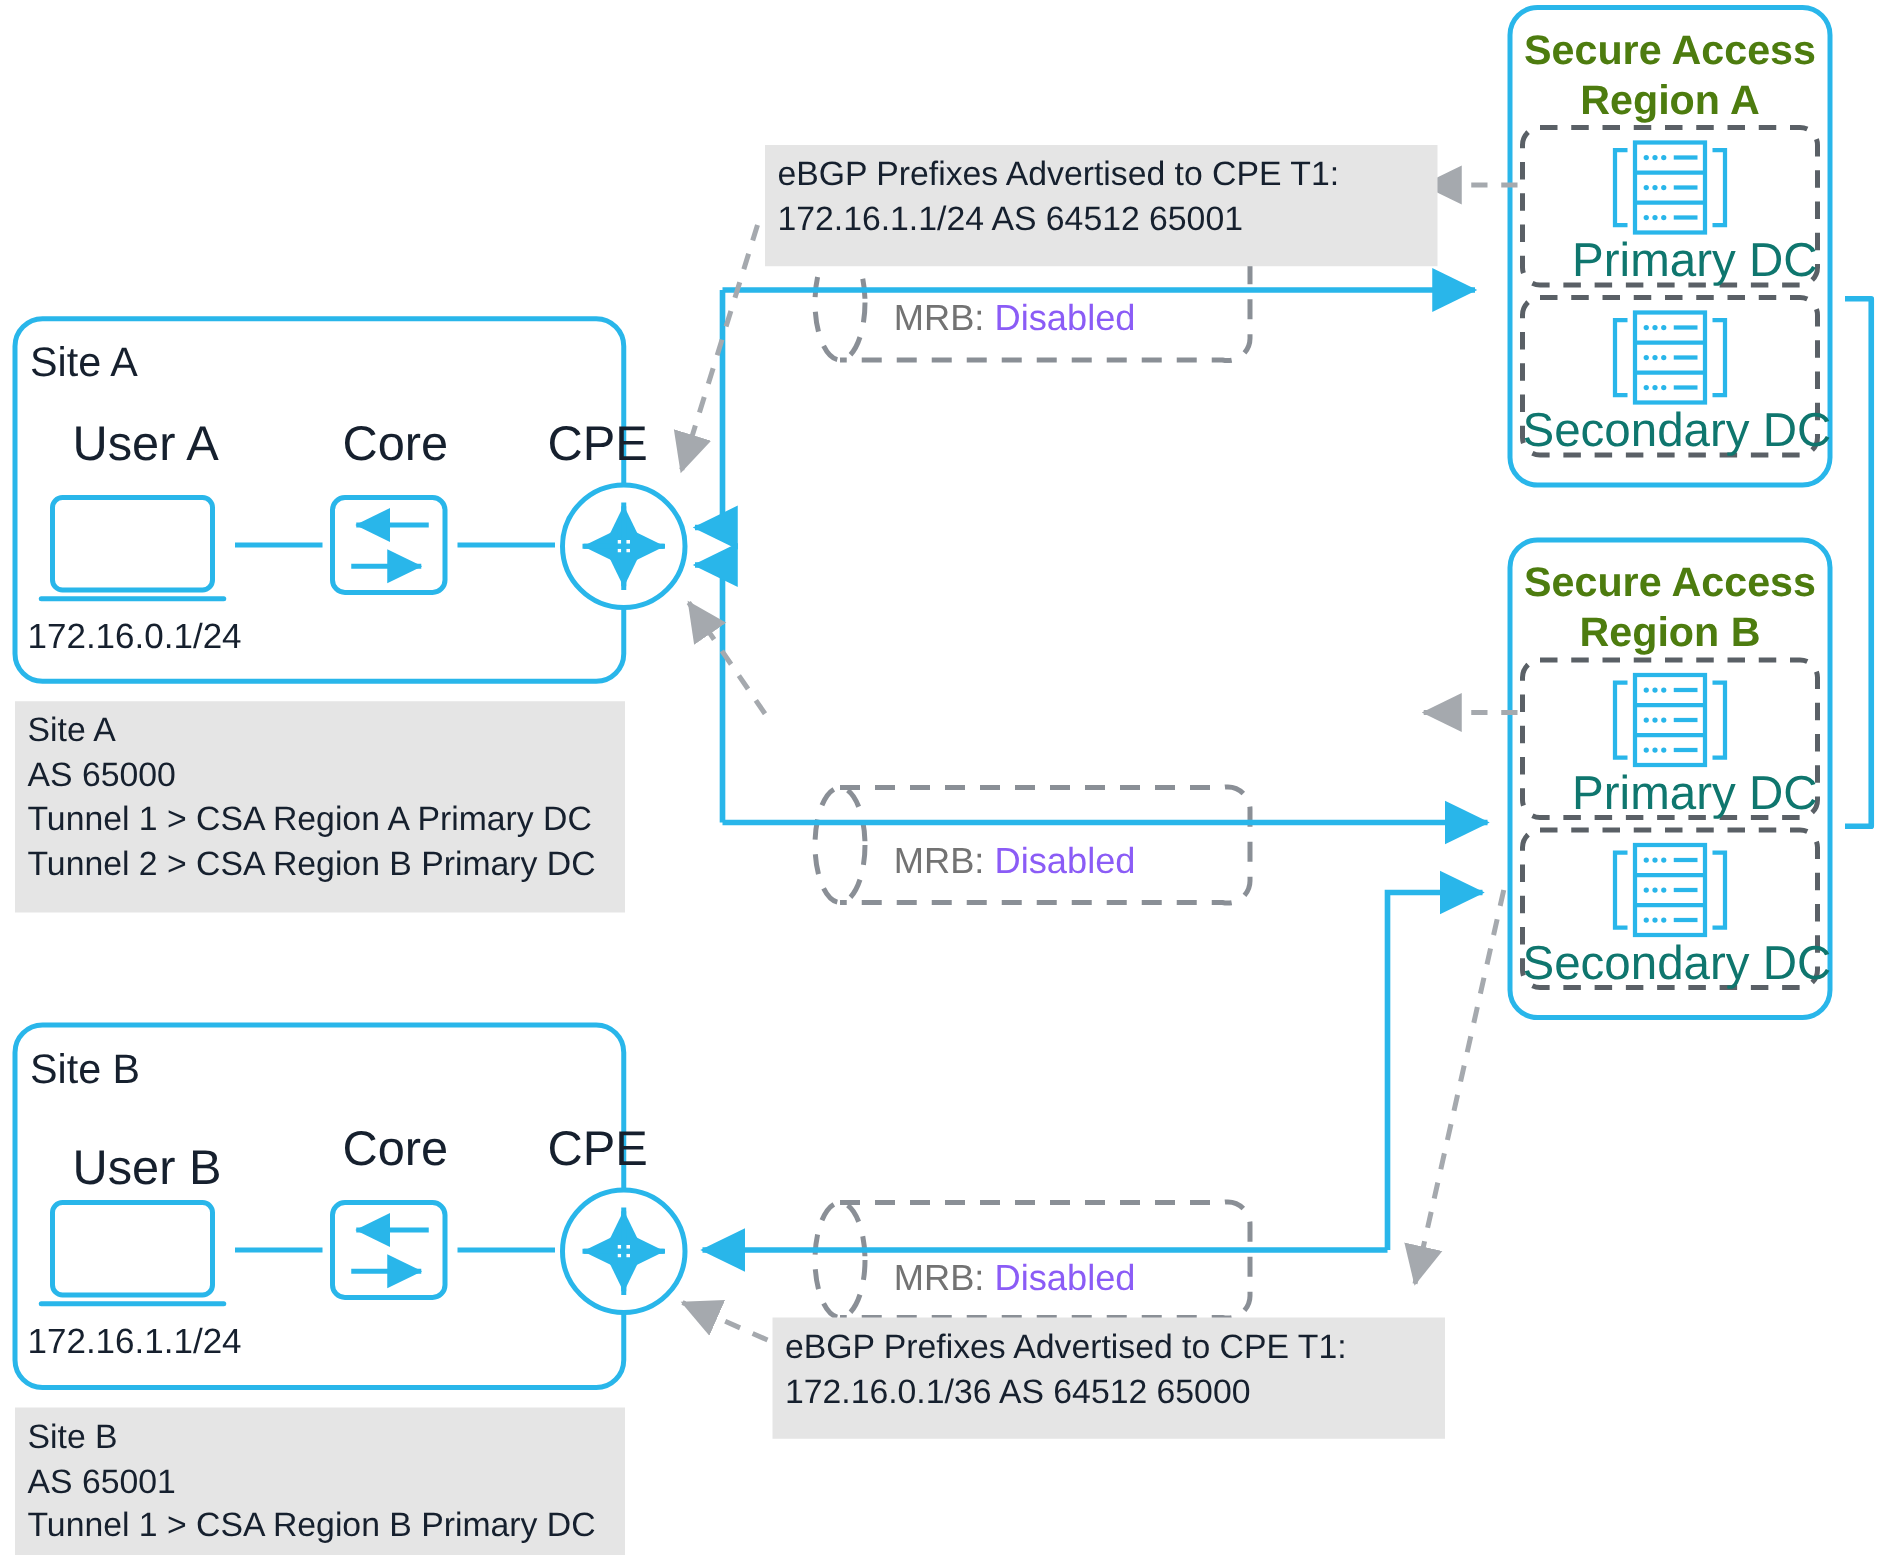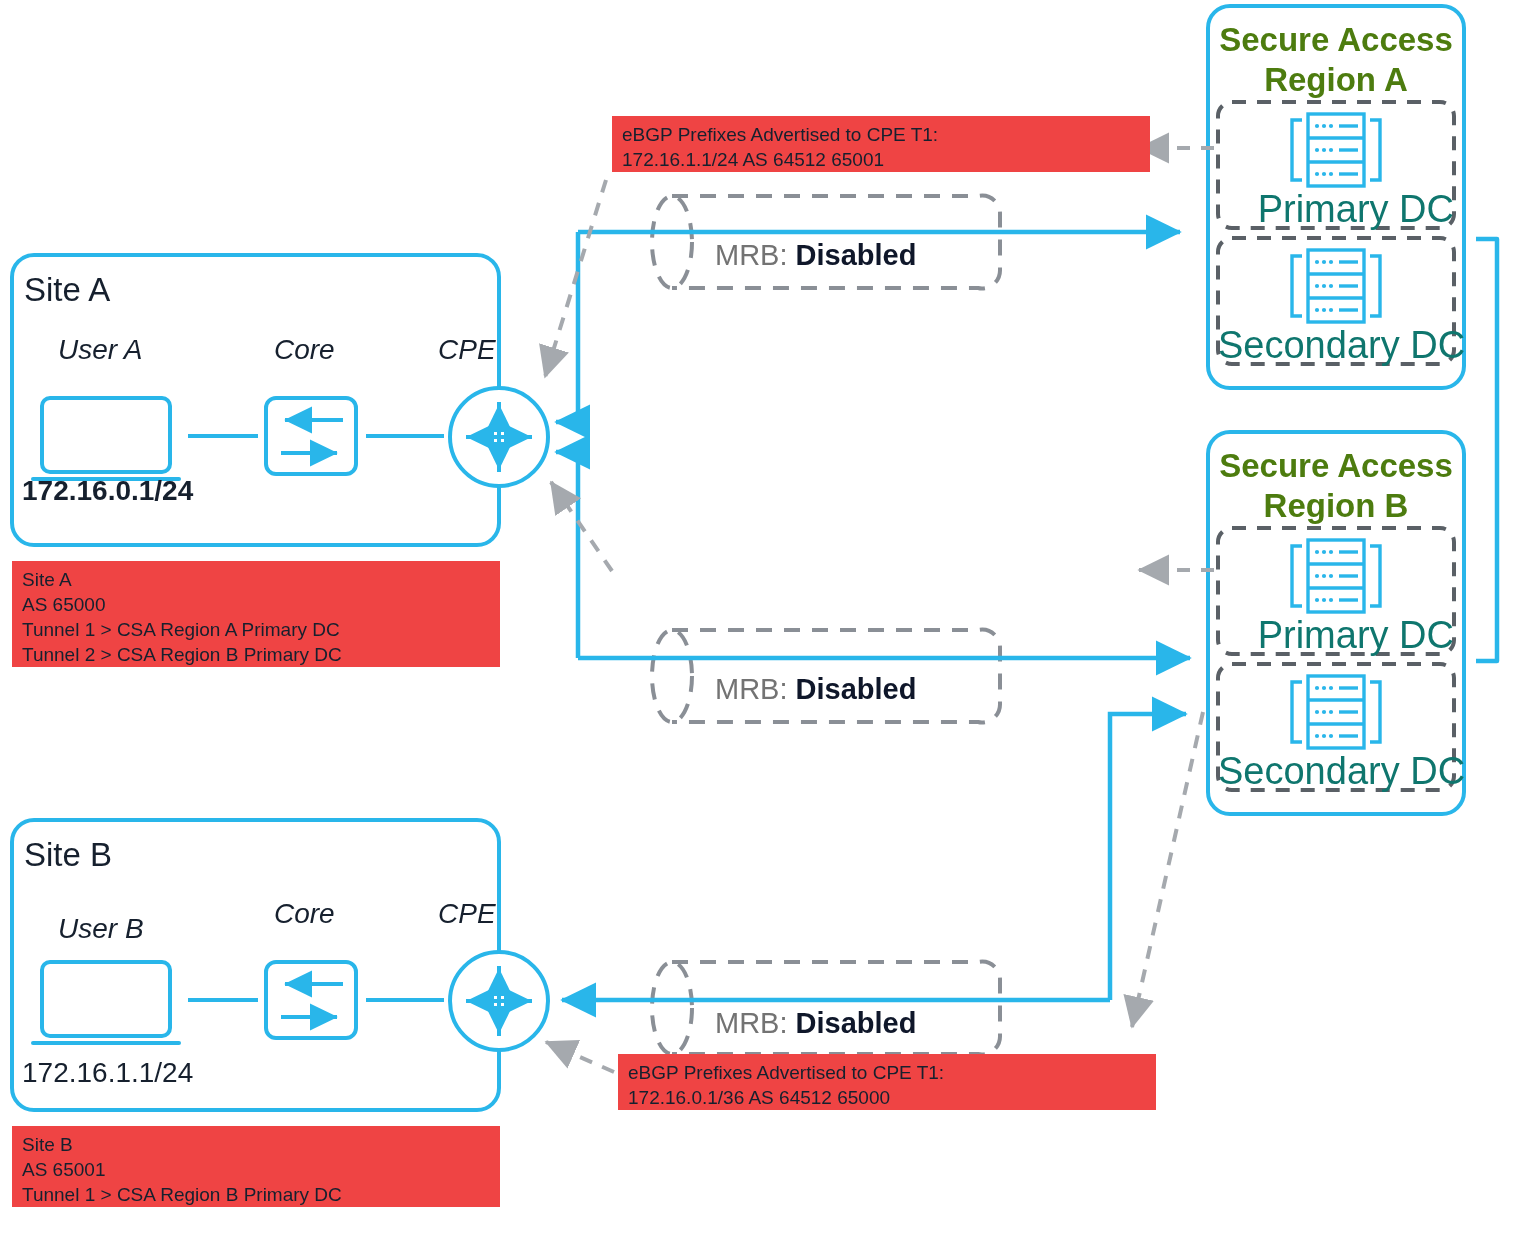--- a/index.html
+++ b/index.html
@@ -1,28 +1,28 @@
 <!DOCTYPE html>
 <html><head>
 <meta charset="utf-8">
 <style>
   html,body{margin:0;padding:0;background:#ffffff;}
   body{font-family:"Liberation Sans","DejaVu Sans",sans-serif;}
   #stage{position:relative;width:1514px;height:1244px;overflow:hidden;background:#fff;}
   svg.layer{position:absolute;left:0;top:0;width:1514px;height:1244px;}
   .txt{position:absolute;color:#16202e;white-space:pre;}
   .site-title{font-size:33px;}
-  .node-label{font-size:28px;font-style:italic;}
+  .node-label{font-size:39px;}
   .ip-label{font-size:28px;}
-  .info-box{position:absolute;background:#ef4444;color:#16202e;font-size:19px;line-height:1.32;padding:6px 10px 0 10px;white-space:pre;}
+  .info-box{position:absolute;background:#e5e5e5;color:#16202e;font-size:27px;line-height:1.32;padding:6px 10px 20px 10px;white-space:pre;}
   .region-title{position:absolute;font-size:33px;font-weight:bold;color:#4d7c0f;text-align:center;line-height:1.2;white-space:pre;}
   .dc-label{position:absolute;font-size:38px;color:#0f766e;text-align:right;white-space:pre;}
   .mrb{position:absolute;font-size:29px;white-space:pre;}
   .mrb .k{color:#737373;}
-  .mrb .v{color:#0f172a;font-weight:bold;}
+  .mrb .v{color:#8b5cf6;font-weight:normal;}
 </style>
 </head>
 <body>
 
 <div id="stage">
 
   <svg class="layer" viewBox="0 0 1514 1244">
     <defs>
       <marker id="arrCyan" markerWidth="9" markerHeight="9" refX="7.6" refY="4.5" orient="auto">
         <path d="M0,0.6 L8,4.5 L0,8.4 Z" fill="#29b6ea"></path>
@@ -211,21 +211,21 @@
     <path d="M612,571 L551,482" fill="none" stroke="#a5a9ae" stroke-width="4" stroke-dasharray="13 11" marker-end="url(#arrGray)"></path>
 
     <path d="M1203,712 L1132,1027" fill="none" stroke="#a5a9ae" stroke-width="4" stroke-dasharray="13 11" marker-end="url(#arrGray)"></path>
     <path d="M614,1072 L546,1042" fill="none" stroke="#a5a9ae" stroke-width="4" stroke-dasharray="13 11" marker-end="url(#arrGray)"></path>
   </svg>
 
   <div class="txt site-title" style="left:24px;top:271px;">Site A</div>
   <div class="txt node-label" style="left:58px;top:334px;">User A</div>
   <div class="txt node-label" style="left:274px;top:334px;">Core</div>
   <div class="txt node-label" style="left:438px;top:334px;">CPE</div>
-  <div class="txt ip-label" style="left:22px;top:475px;font-weight:bold;">172.16.0.1/24</div>
+  <div class="txt ip-label" style="left:22px;top:493px;">172.16.0.1/24</div>
   <div class="info-box" style="left:12px;top:561px;width:468px;">Site A
 AS 65000
 Tunnel 1 &gt; CSA Region A Primary DC
 Tunnel 2 &gt; CSA Region B Primary DC</div>
 
   <div class="txt site-title" style="left:24px;top:836px;">Site B</div>
   <div class="txt node-label" style="left:58px;top:898px;margin-top:15px;">User B</div>
   <div class="txt node-label" style="left:274px;top:898px;">Core</div>
   <div class="txt node-label" style="left:438px;top:898px;">CPE</div>
   <div class="txt ip-label" style="left:22px;top:1057px;">172.16.1.1/24</div>

